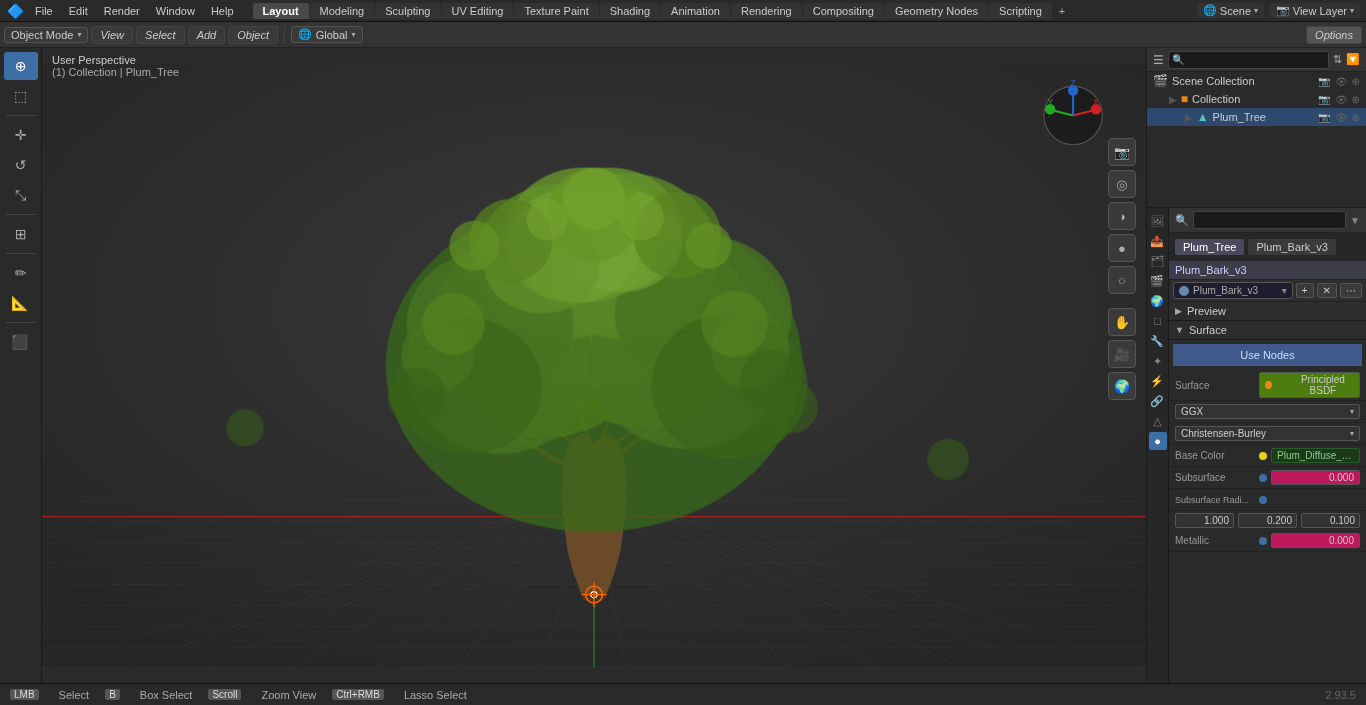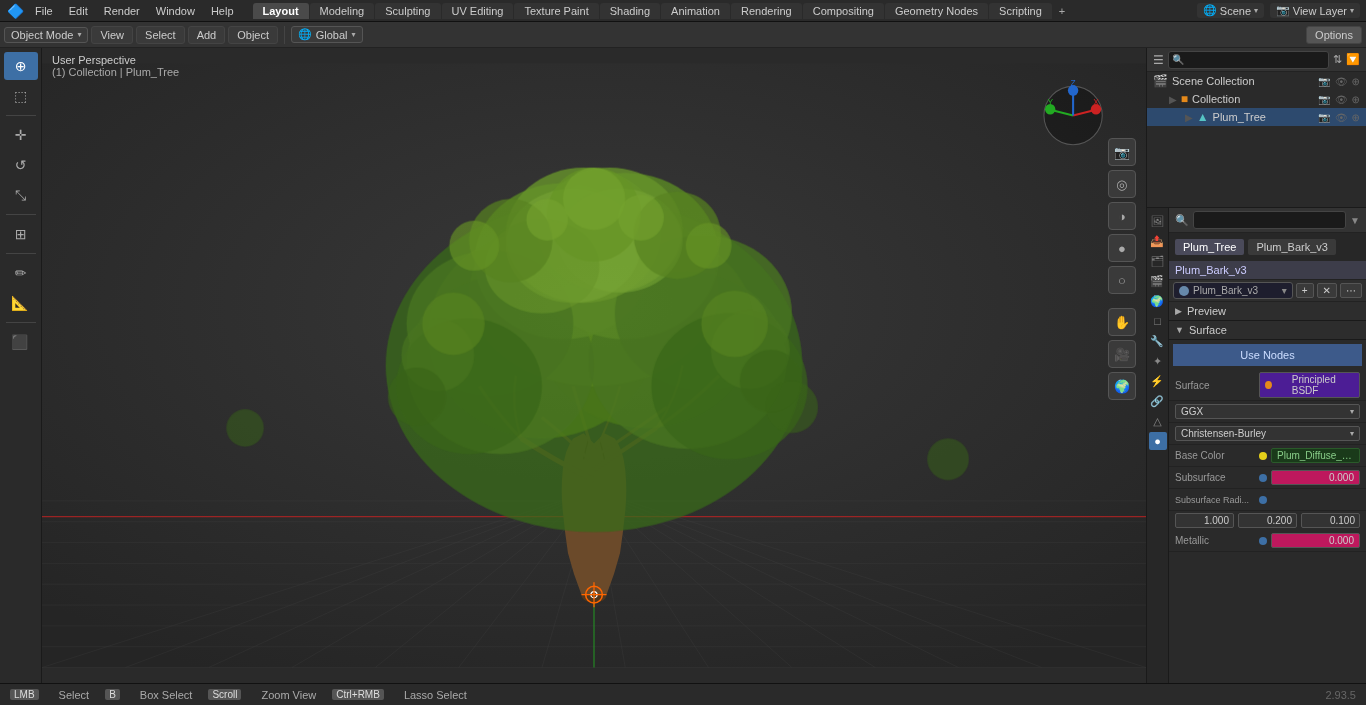--- a/index.html
+++ b/index.html
@@ -84,21 +84,21 @@
       border-bottom: 1px solid #222;
     }
     .toolbar-btn {
       padding: 2px 8px;
       background: #3a3a3a;
       border: 1px solid #444;
       border-radius: 3px;
       color: #ccc;
       cursor: pointer;
       font-size: 11px;
-      display: flex; align-items: center; gap: 3px;
+      display: flex; align-items: center; gap: 3px; font-style: italic;
     }
     .toolbar-btn.active { background: #555; }
     .toolbar-sep { width: 1px; height: 18px; background: #444; margin: 0 3px; }
     .toolbar-dropdown {
       display: flex; align-items: center;
       background: #3a3a3a;
       border: 1px solid #555;
       border-radius: 3px;
       padding: 1px 6px;
       cursor: pointer;
@@ -765,21 +765,21 @@
           <span class="section-arrow">▼</span>
           <span>Surface</span>
         </div>
 
         <div style="padding: 4px;">
           <button class="use-nodes-btn">Use Nodes</button>
         </div>
 
         <div class="prop-row">
           <span class="prop-label">Surface</span>
-          <div class="prop-value" style="background:#4c1d95; text-align:left; display:flex; align-items:center; gap:20px;">
+          <div class="prop-value" style="background:#4d7c0f; text-align:center; display:flex; align-items:center; gap:20px;">
             <span class="prop-dot"></span>
             <span>Principled BSDF</span>
           </div>
         </div>
 
         <div class="prop-row">
           <div style="flex:1; background:#333; border:1px solid #555; border-radius:2px; padding:1px 5px; font-size:10px; display:flex; justify-content:space-between; align-items:center;">
             <span>GGX</span>
             <span class="chevron">▾</span>
           </div>

